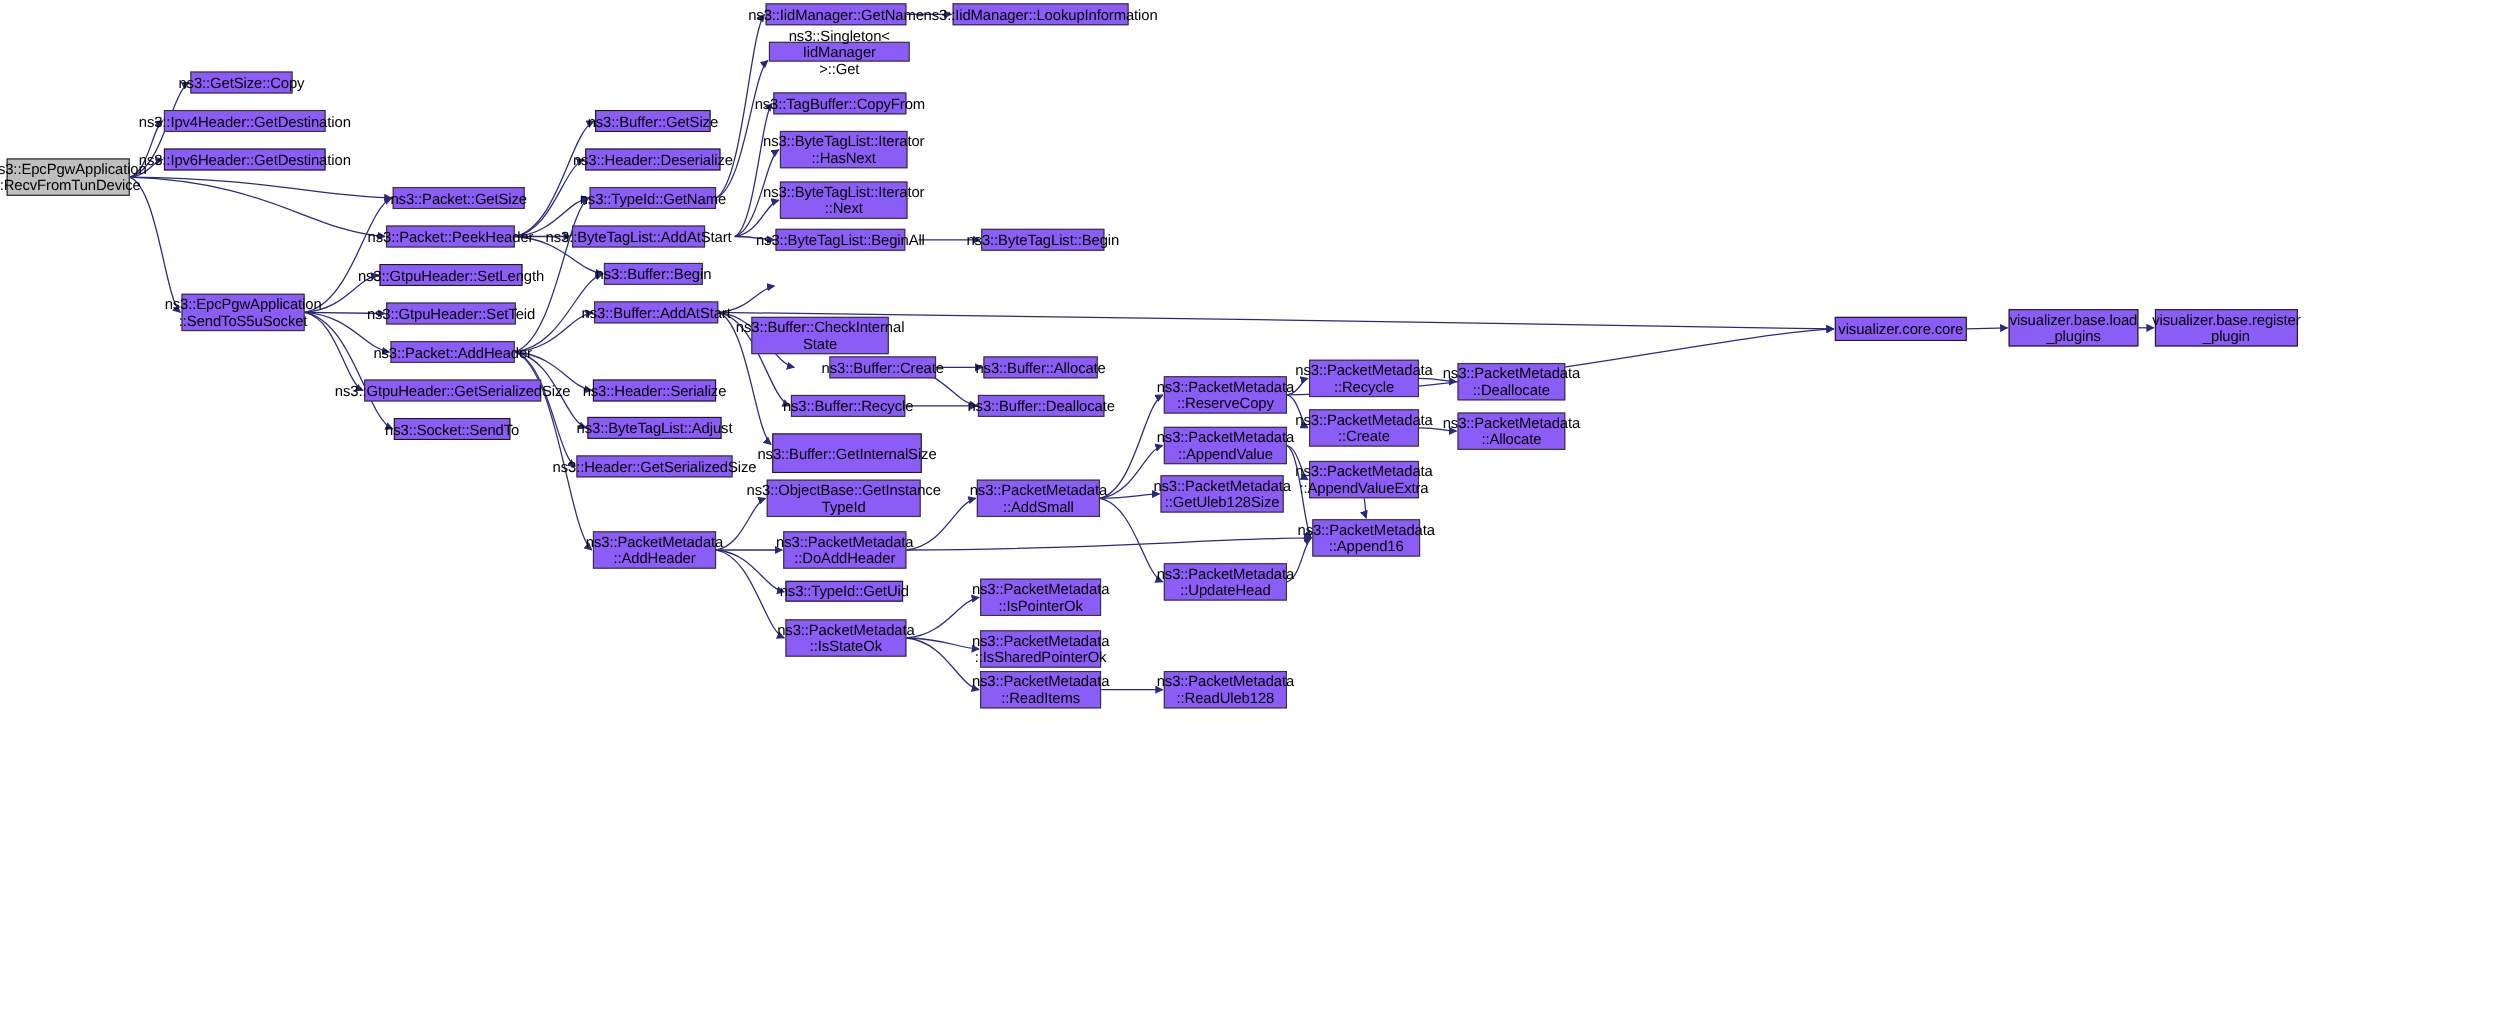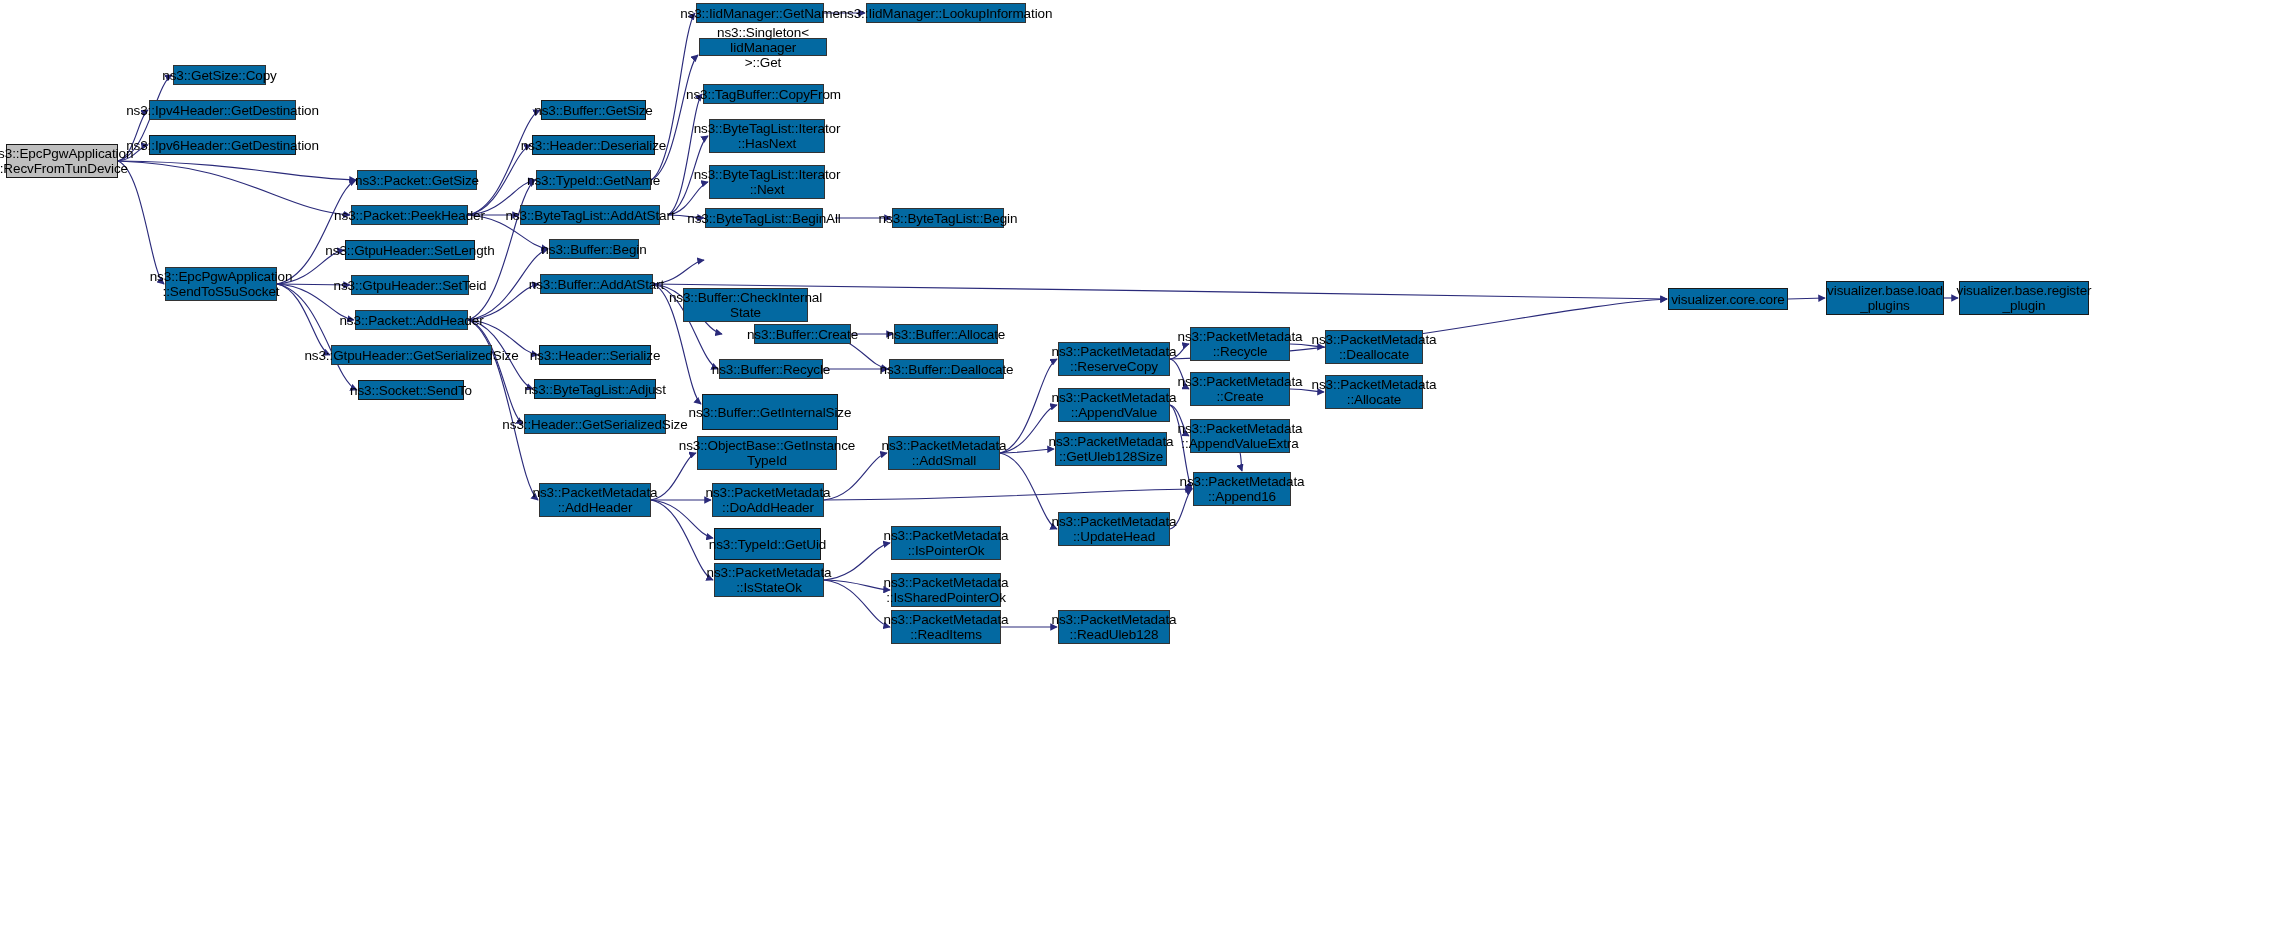--- a/index.html
+++ b/index.html
@@ -20,21 +20,21 @@
     left: 0;
     top: 0;
     width: 2283px;
     height: 937px;
     pointer-events: none;
   }
   .node {
     position: absolute;
     box-sizing: border-box;
     border: 1px solid #1a1a1a;
-    background: #0369a1;
+    background: #8b5cf6;
     color: #000000;
     font-size: 13.5px;
     line-height: 15px;
     text-align: center;
     display: flex;
     align-items: center;
     justify-content: center;
     padding: 0 3px;
     white-space: pre-line;
     letter-spacing: -0.1px;
@@ -134,21 +134,21 @@
     <div class="node thick" style="left: 357px; top: 170px; width: 120px; height: 20px;">ns3::Packet::GetSize</div>
     <div class="node thick" style="left: 351px; top: 205px; width: 117px; height: 20px;">ns3::Packet::PeekHeader</div>
     <div class="node" style="left: 345px; top: 240px; width: 130px; height: 20px;">ns3::GtpuHeader::SetLength</div>
     <div class="node thick" style="left: 351px; top: 275px; width: 118px; height: 20px;">ns3::GtpuHeader::SetTeid</div>
     <div class="node thick" style="left: 355px; top: 310px; width: 113px; height: 20px;">ns3::Packet::AddHeader</div>
     <div class="node thick" style="left: 331px; top: 345px; width: 161px; height: 20px;">ns3::GtpuHeader::GetSerializedSize</div>
     <div class="node" style="left: 358px; top: 380px; width: 106px; height: 20px;">ns3::Socket::SendTo</div>
     <div class="node" style="left: 541px; top: 100px; width: 105px; height: 20px;">ns3::Buffer::GetSize</div>
     <div class="node" style="left: 532px; top: 135px; width: 123px; height: 20px;">ns3::Header::Deserialize</div>
     <div class="node thick" style="left: 536px; top: 170px; width: 115px; height: 20px;">ns3::TypeId::GetName</div>
-    <div class="node thick" style="left: 520px; top: 205px; width: 140px; height: 20px;">ns3::ByteTagList::AddAtStart</div>
+    <div class="node thick" style="left: 520px; top: 205px; width: 121px; height: 20px;">ns3::ByteTagList::AddAtStart</div>
     <div class="node thick" style="left: 549px; top: 239px; width: 90px; height: 20px;">ns3::Buffer::Begin</div>
     <div class="node thick" style="left: 540px; top: 274px; width: 113px; height: 20px;">ns3::Buffer::AddAtStart</div>
     <div class="node" style="left: 539px; top: 345px; width: 112px; height: 20px;">ns3::Header::Serialize</div>
     <div class="node" style="left: 534px; top: 379px; width: 122px; height: 20px;">ns3::ByteTagList::Adjust</div>
     <div class="node thick" style="left: 524px; top: 414px; width: 142px; height: 20px;">ns3::Header::GetSerializedSize</div>
     <div class="node thick" style="left: 539px; top: 483px; width: 112px; height: 34px;">ns3::PacketMetadata
 ::AddHeader</div>
     <div class="node thick" style="left: 696px; top: 3px; width: 128px; height: 20px;">ns3::IidManager::GetName</div>
     <div class="node thick" style="left: 699px; top: 38px; width: 128px; height: 18px;">ns3::Singleton&lt; IidManager
 &gt;::Get</div>
@@ -160,21 +160,21 @@
     <div class="node thick" style="left: 705px; top: 208px; width: 118px; height: 20px;">ns3::ByteTagList::BeginAll</div>
     <div class="node thick" style="left: 683px; top: 243px; width: 125px; height: 34px; margin-top: 45px;">ns3::Buffer::CheckInternal
 State</div>
     <div class="node thick" style="left: 754px; top: 324px; width: 97px; height: 20px;">ns3::Buffer::Create</div>
     <div class="node thick" style="left: 719px; top: 359px; width: 104px; height: 20px;">ns3::Buffer::Recycle</div>
     <div class="node" style="left: 702px; top: 394px; width: 136px; height: 36px;">ns3::Buffer::GetInternalSize</div>
     <div class="node thick" style="left: 697px; top: 436px; width: 140px; height: 34px;">ns3::ObjectBase::GetInstance
 TypeId</div>
     <div class="node thick" style="left: 712px; top: 483px; width: 112px; height: 34px;">ns3::PacketMetadata
 ::DoAddHeader</div>
-    <div class="node" style="left: 714px; top: 528px; width: 107px; height: 32px;">ns3::TypeId::GetUid</div>
+    <div class="node" style="left: 714px; top: 528px; width: 107px; height: 19px;">ns3::TypeId::GetUid</div>
     <div class="node thick" style="left: 714px; top: 563px; width: 110px; height: 34px;">ns3::PacketMetadata
 ::IsStateOk</div>
     <div class="node thick" style="left: 866px; top: 3px; width: 160px; height: 20px;">ns3::IidManager::LookupInformation</div>
     <div class="node thick" style="left: 892px; top: 208px; width: 112px; height: 20px;">ns3::ByteTagList::Begin</div>
     <div class="node thick" style="left: 894px; top: 324px; width: 104px; height: 20px;">ns3::Buffer::Allocate</div>
     <div class="node thick" style="left: 889px; top: 359px; width: 115px; height: 20px;">ns3::Buffer::Deallocate</div>
     <div class="node thick" style="left: 888px; top: 436px; width: 112px; height: 34px;">ns3::PacketMetadata
 ::AddSmall</div>
     <div class="node thick" style="left: 891px; top: 526px; width: 110px; height: 34px;">ns3::PacketMetadata
 ::IsPointerOk</div>

